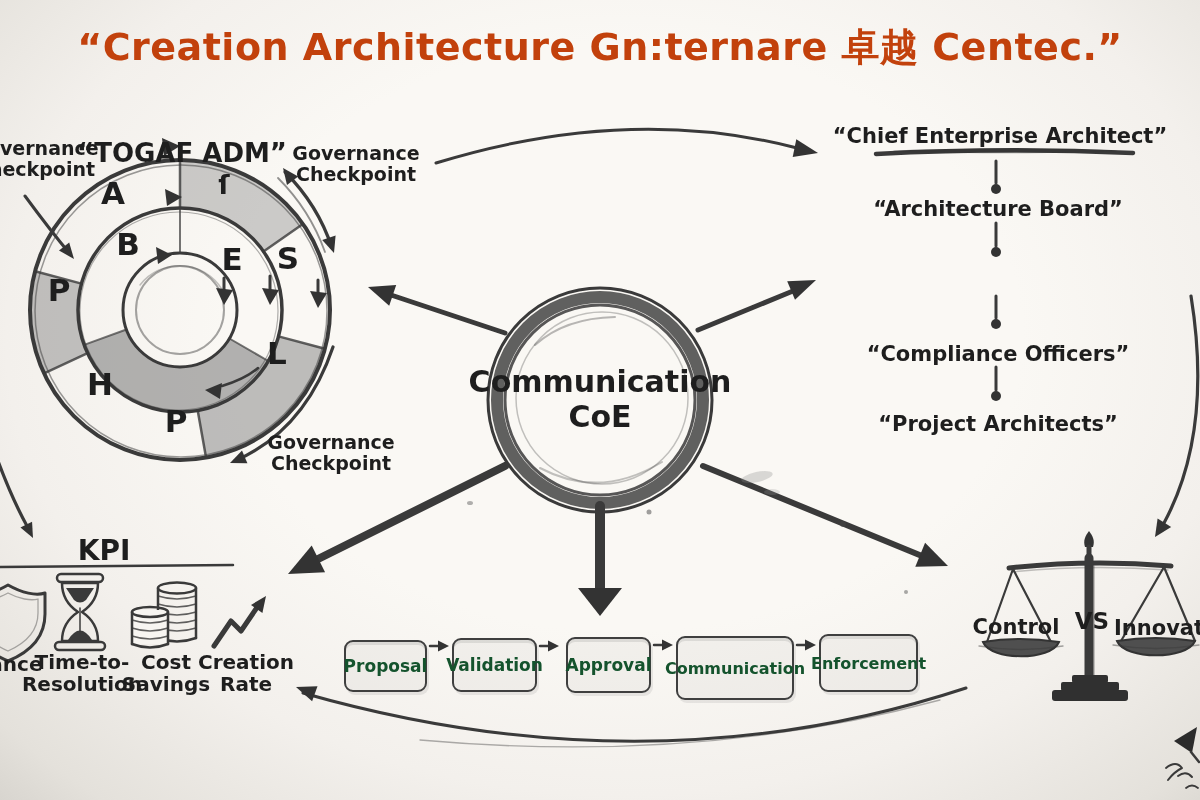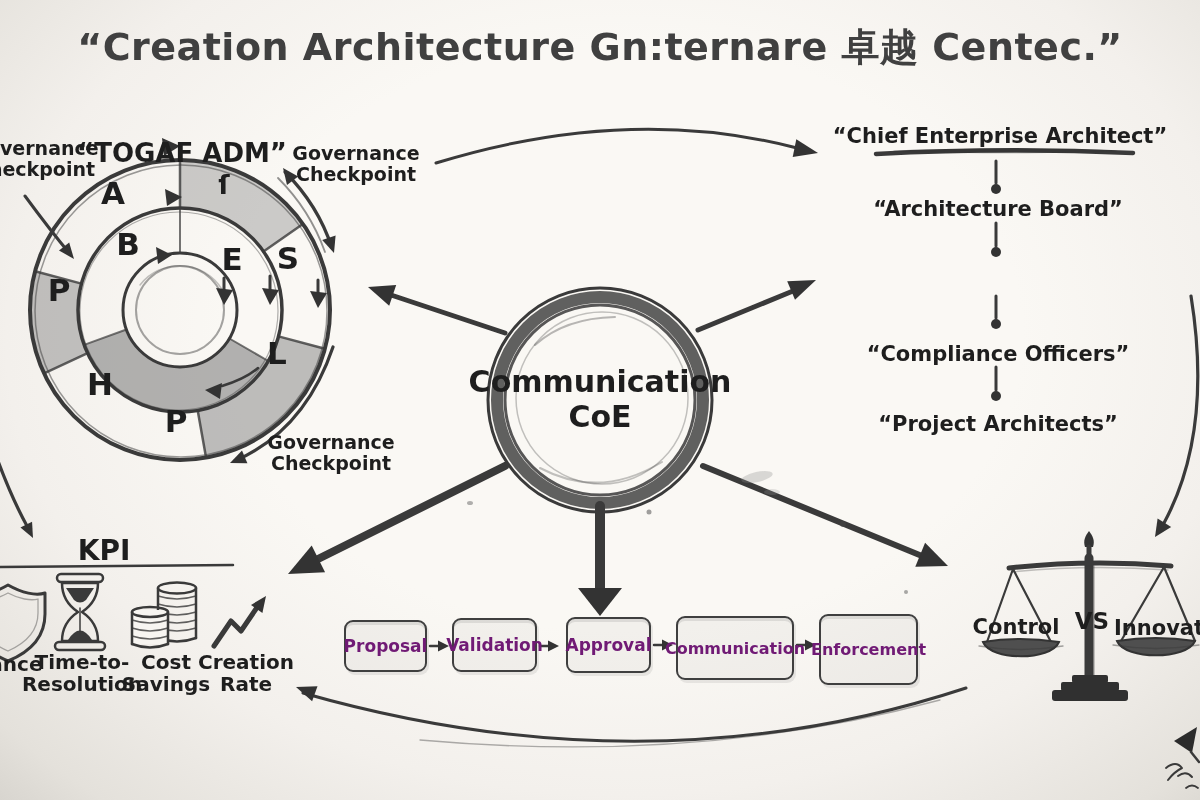--- a/index.html
+++ b/index.html
@@ -8,33 +8,33 @@
     font-family:"DejaVu Sans","Liberation Sans",sans-serif;
     background:radial-gradient(ellipse at 52% 42%, #faf8f4 45%, #f3f0ec 70%, #e4e1db 92%, #d8d5cf 100%);
   }
   .canvas{position:absolute;inset:0;}
   svg.sketch{position:absolute;left:0;top:0;}
   .pen{stroke:#3a3a3a;fill:none;stroke-linecap:round;stroke-linejoin:round;}
   .fillpen{fill:#333;stroke:none;}
   .lbl{position:absolute;transform:translate(-50%,-50%);font-weight:bold;color:#1e1e1e;
        text-align:center;white-space:pre-line;line-height:1.12;}
   .lbl2{position:absolute;font-weight:bold;color:#1e1e1e;text-align:center;white-space:pre-line;line-height:1.12;}
-  .title{font-size:38px;letter-spacing:0.5px;color:#404040;white-space:nowrap;}
+  .title{font-size:38px;letter-spacing:0.5px;color:#c2410c;white-space:nowrap;}
   .sub{font-size:26px;margin-top:36px;}
   .chk{font-size:19px;}
   .ring-letter{font-size:31px;}
   .coe{font-size:30px;line-height:1.15;}
   .hier{font-size:21px;white-space:nowrap;}
   .kpi-t{font-size:28px;}
   .kpi-l{font-size:20px;}
   .pbox{position:absolute;box-sizing:border-box;border:2.5px solid #3f3f3f;border-radius:9px;
         background:rgba(120,120,120,0.06);
         box-shadow:inset 0 3px 0 rgba(120,120,120,.18), 2px 3px 0 rgba(120,120,120,.14);
         display:flex;align-items:center;justify-content:center;
-        font-weight:bold;font-size:17px;color:#701a75;white-space:nowrap;}
+        font-weight:bold;font-size:17px;color:#14532d;white-space:nowrap;margin-top:20px;}
   .scale-l{font-size:21px;white-space:nowrap;}
   .vs{font-size:23px;}
 </style>
 </head>
 <body>
 
 <div class="canvas">
 
   <svg class="sketch" width="1200" height="800" viewBox="0 0 1200 800">
 
@@ -270,21 +270,21 @@
     </div>
   <div class="pbox" style="left:452px;top:618px;width:85px;height:54px;">
     <span>Validation</span>
     </div>
   <div class="pbox" style="left:566px;top:617px;width:85px;height:56px;">
     <span>Approval</span>
     </div>
   <div class="pbox" style="left:676px;top:616px;width:118px;height:64px;font-size:16px;">
     <span>Communication</span>
     </div>
-  <div class="pbox" style="left:819px;top:614px;width:99px;height:71px;font-size:16px;">
+  <div class="pbox" style="left:819px;top:614px;width:99px;height:58px;font-size:16px;">
     <span>Enforcement</span>
     </div>
 
   <div class="lbl scale-l" style="left:1016px;top:628px;">Control</div>
   <div class="lbl vs" style="left:1092px;top:622px;">VS</div>
   <div class="lbl2 scale-l" style="left:1114px;top:617px;white-space:nowrap;">Innovation</div>
 
 </div>
 
 </body></html>

